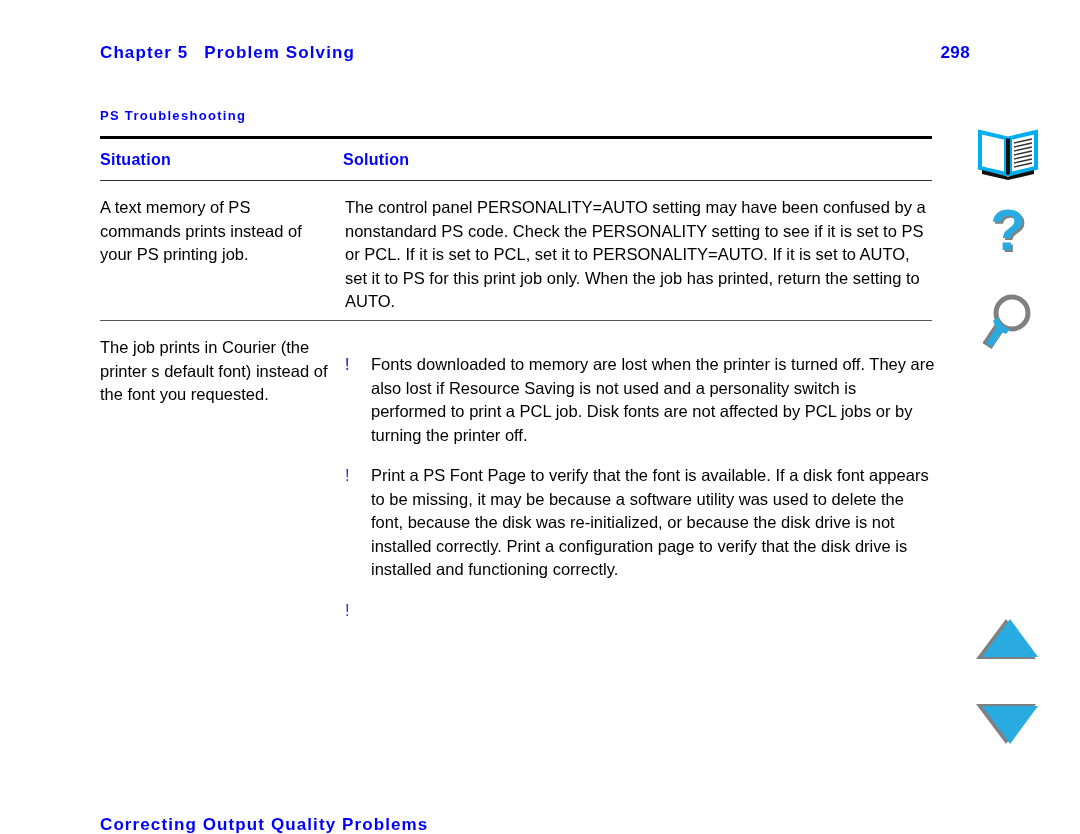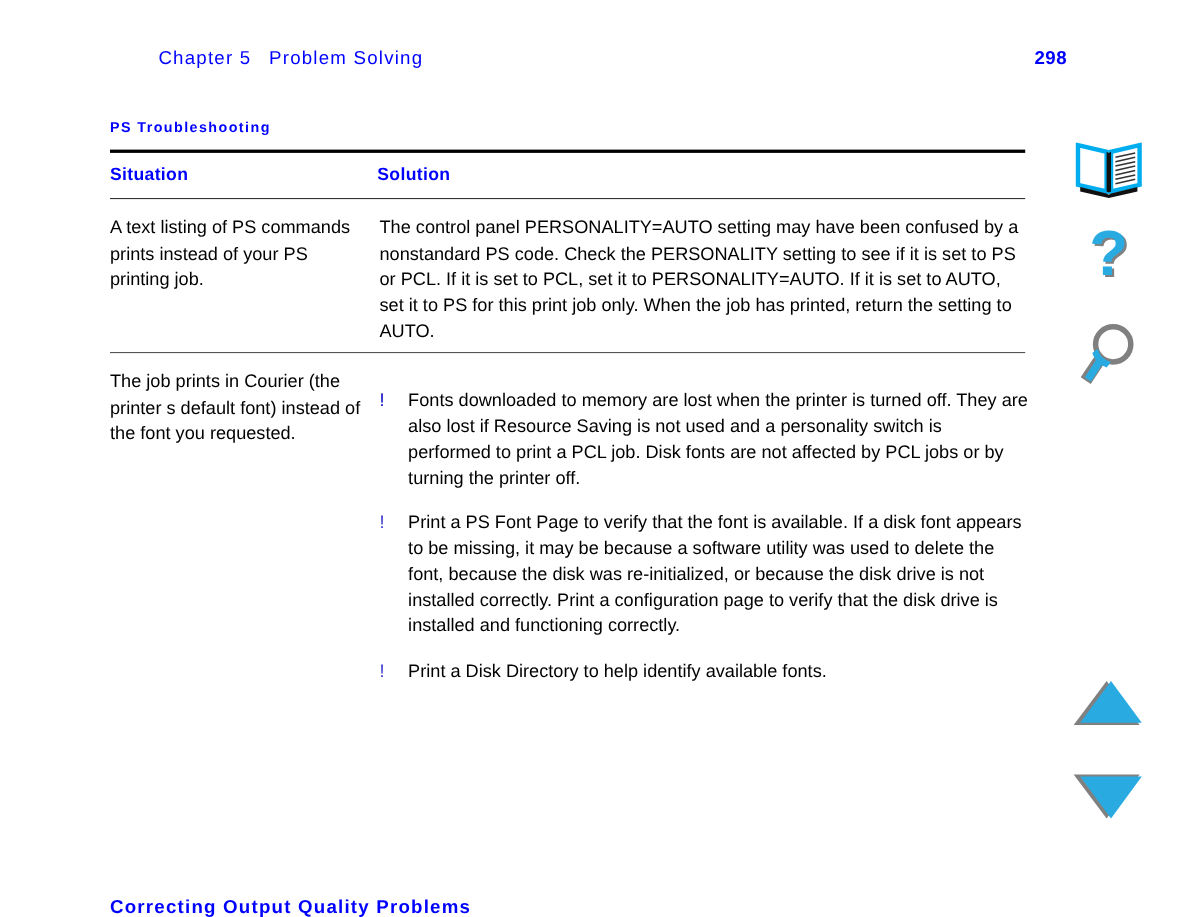--- a/index.html
+++ b/index.html
@@ -29,24 +29,23 @@
     left: 100px;
     top: 43px;
     width: 870px;
     display: flex;
     justify-content: space-between;
     align-items: baseline;
   }
   .run-head-left {
     color: #0000ff;
     font-size: 17px;
-    font-weight: normal;
+    font-weight: bold;
     letter-spacing: 1.1px;
     white-space: nowrap;
-    margin-left: 44px;
   }
   .run-head-left .chap-sep { display: inline-block; width: 16px; }
   .run-head-right {
     color: #0000ff;
     font-size: 17px;
     font-weight: bold;
     letter-spacing: 0.4px;
     text-align: center;
   }
 
@@ -171,21 +170,21 @@
   <div class="rule rule-thin-1"></div>
   <div class="rule rule-thin-2"></div>
 
   <div class="tbl-head">
     <div class="col-situation">Situation</div>
     <div class="col-solution">Solution</div>
   </div>
 
   <div class="row row-1">
     <div class="cell-situation">
-      <p>A text listing of PS commands prints instead of your PS printing job.</p>
+      <p>A text memory of PS commands prints instead of your PS printing job.</p>
     </div>
     <div class="cell-solution">
       <p>The control panel PERSONALITY=AUTO setting may have been confused by a nonstandard PS code. Check the PERSONALITY setting to see if it is set to PS or PCL. If it is set to PCL, set it to PERSONALITY=AUTO. If it is set to AUTO, set it to PS for this print job only. When the job has printed, return the setting to AUTO.</p>
     </div>
   </div>
 
   <div class="row row-2">
     <div class="cell-situation">
       <p>The job prints in Courier (the printer s default font) instead of the font you requested.</p>
     </div>
@@ -197,21 +196,20 @@
         <li>
           <span class="bullet">!</span>
           <span>Fonts downloaded to memory are lost when the printer is turned off. They are also lost if Resource Saving is not used and a personality switch is performed to print a PCL job. Disk fonts are not affected by PCL jobs or by turning the printer off.</span>
         </li>
         <li>
           <span class="bullet">!</span>
           <span>Print a PS Font Page to verify that the font is available. If a disk font appears to be missing, it may be because a software utility was used to delete the font, because the disk was re-initialized, or because the disk drive is not installed correctly. Print a configuration page to verify that the disk drive is installed and functioning correctly.</span>
         </li>
         <li>
           <span class="bullet">!</span>
-          <span>Print a Disk Directory to help identify available fonts.</span>
         </li>
       </ul>
     </div>
   </div>
 
   <div class="foot-head">Correcting Output Quality Problems</div>
 
   <div class="sidebar">
 
     <div class="nav-icon icon-book">

